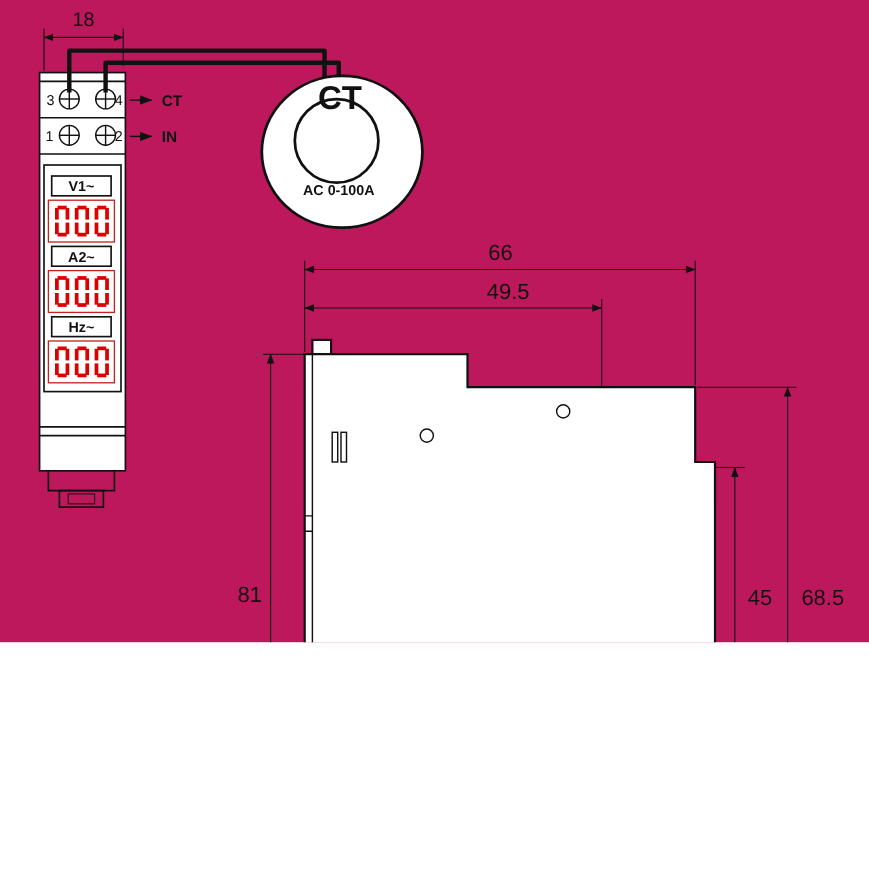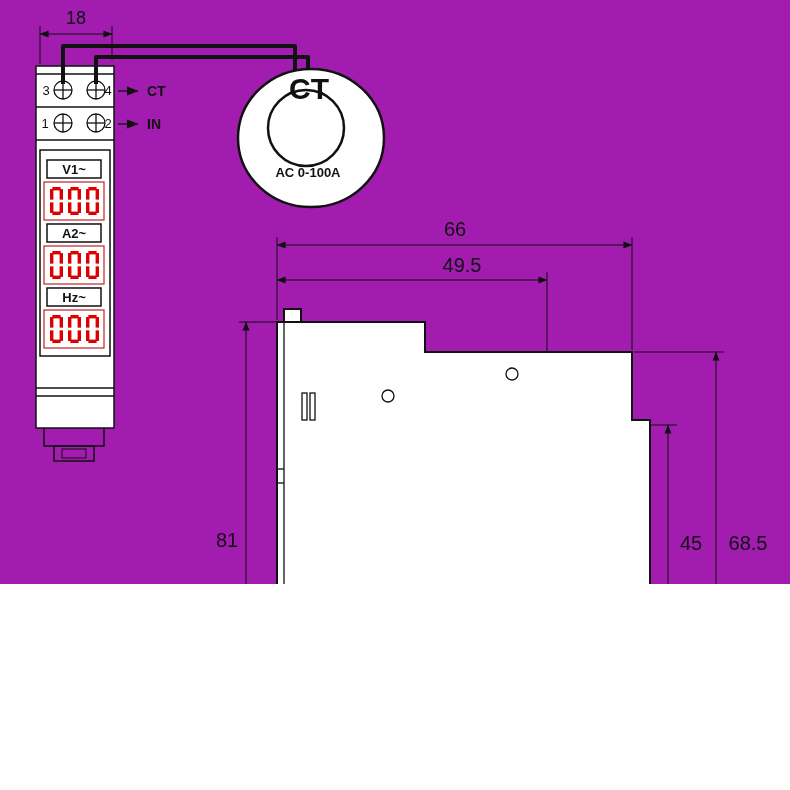--- a/index.html
+++ b/index.html
@@ -1,16 +1,16 @@
 <!DOCTYPE html>
 <html><head>
 <meta charset="utf-8">
 <style>
   html,body{margin:0;padding:0;background:#fff;}
-  .canvas{position:relative;width:790px;height:584px;background:#a21caf;overflow:hidden;}
+  .canvas{position:relative;width:790px;height:584px;background:#be185d;overflow:hidden;}
   svg{display:block;}
   svg text{font-family:"Liberation Sans",sans-serif;fill:#111;stroke:none;}
   .dim{font-size:20px;text-anchor:middle;}
   .dim18{font-size:18px;text-anchor:middle;}
   .tnum{font-size:13px;text-anchor:middle;}
   .arrlabel{font-size:14px;font-weight:bold;text-anchor:start;}
   .dlabel{font-size:13px;font-weight:bold;text-anchor:middle;}
   .ct-title{font-size:30px;font-weight:bold;text-anchor:middle;}
   .ct-rating{font-size:13px;font-weight:bold;text-anchor:middle;}
   .dispwin{stroke:#c22222;stroke-width:1.2;fill:#fff;}

